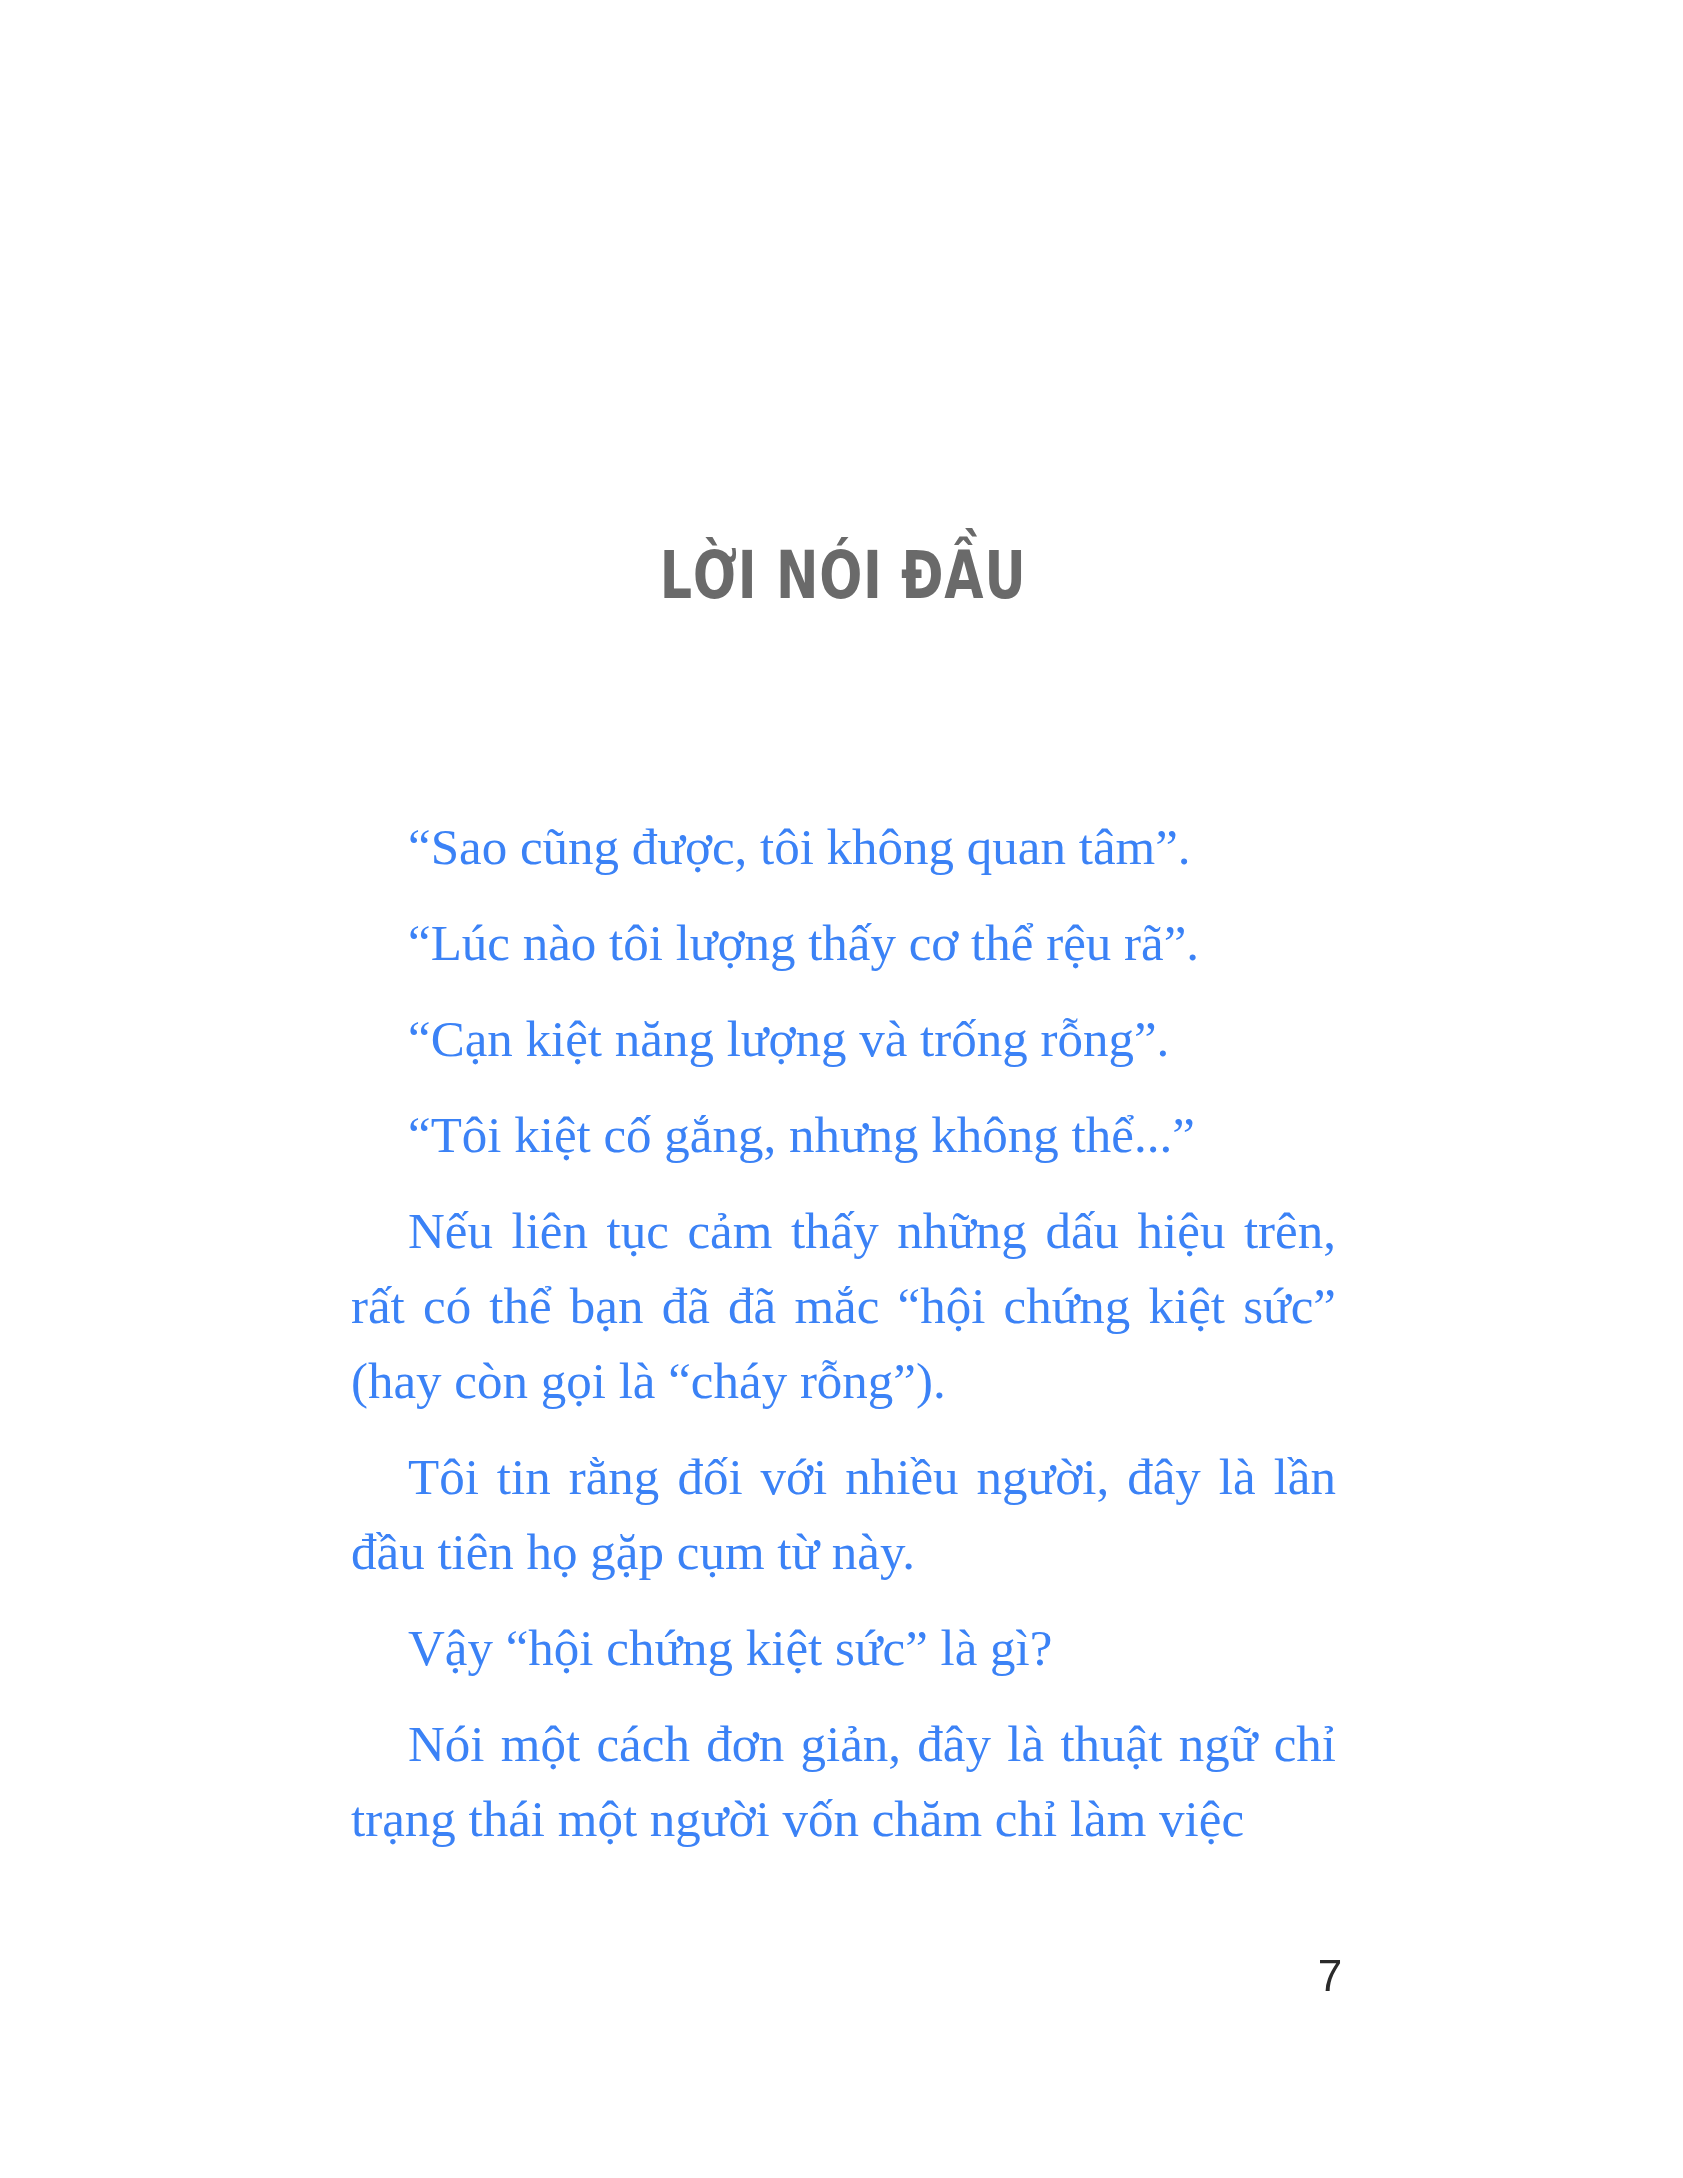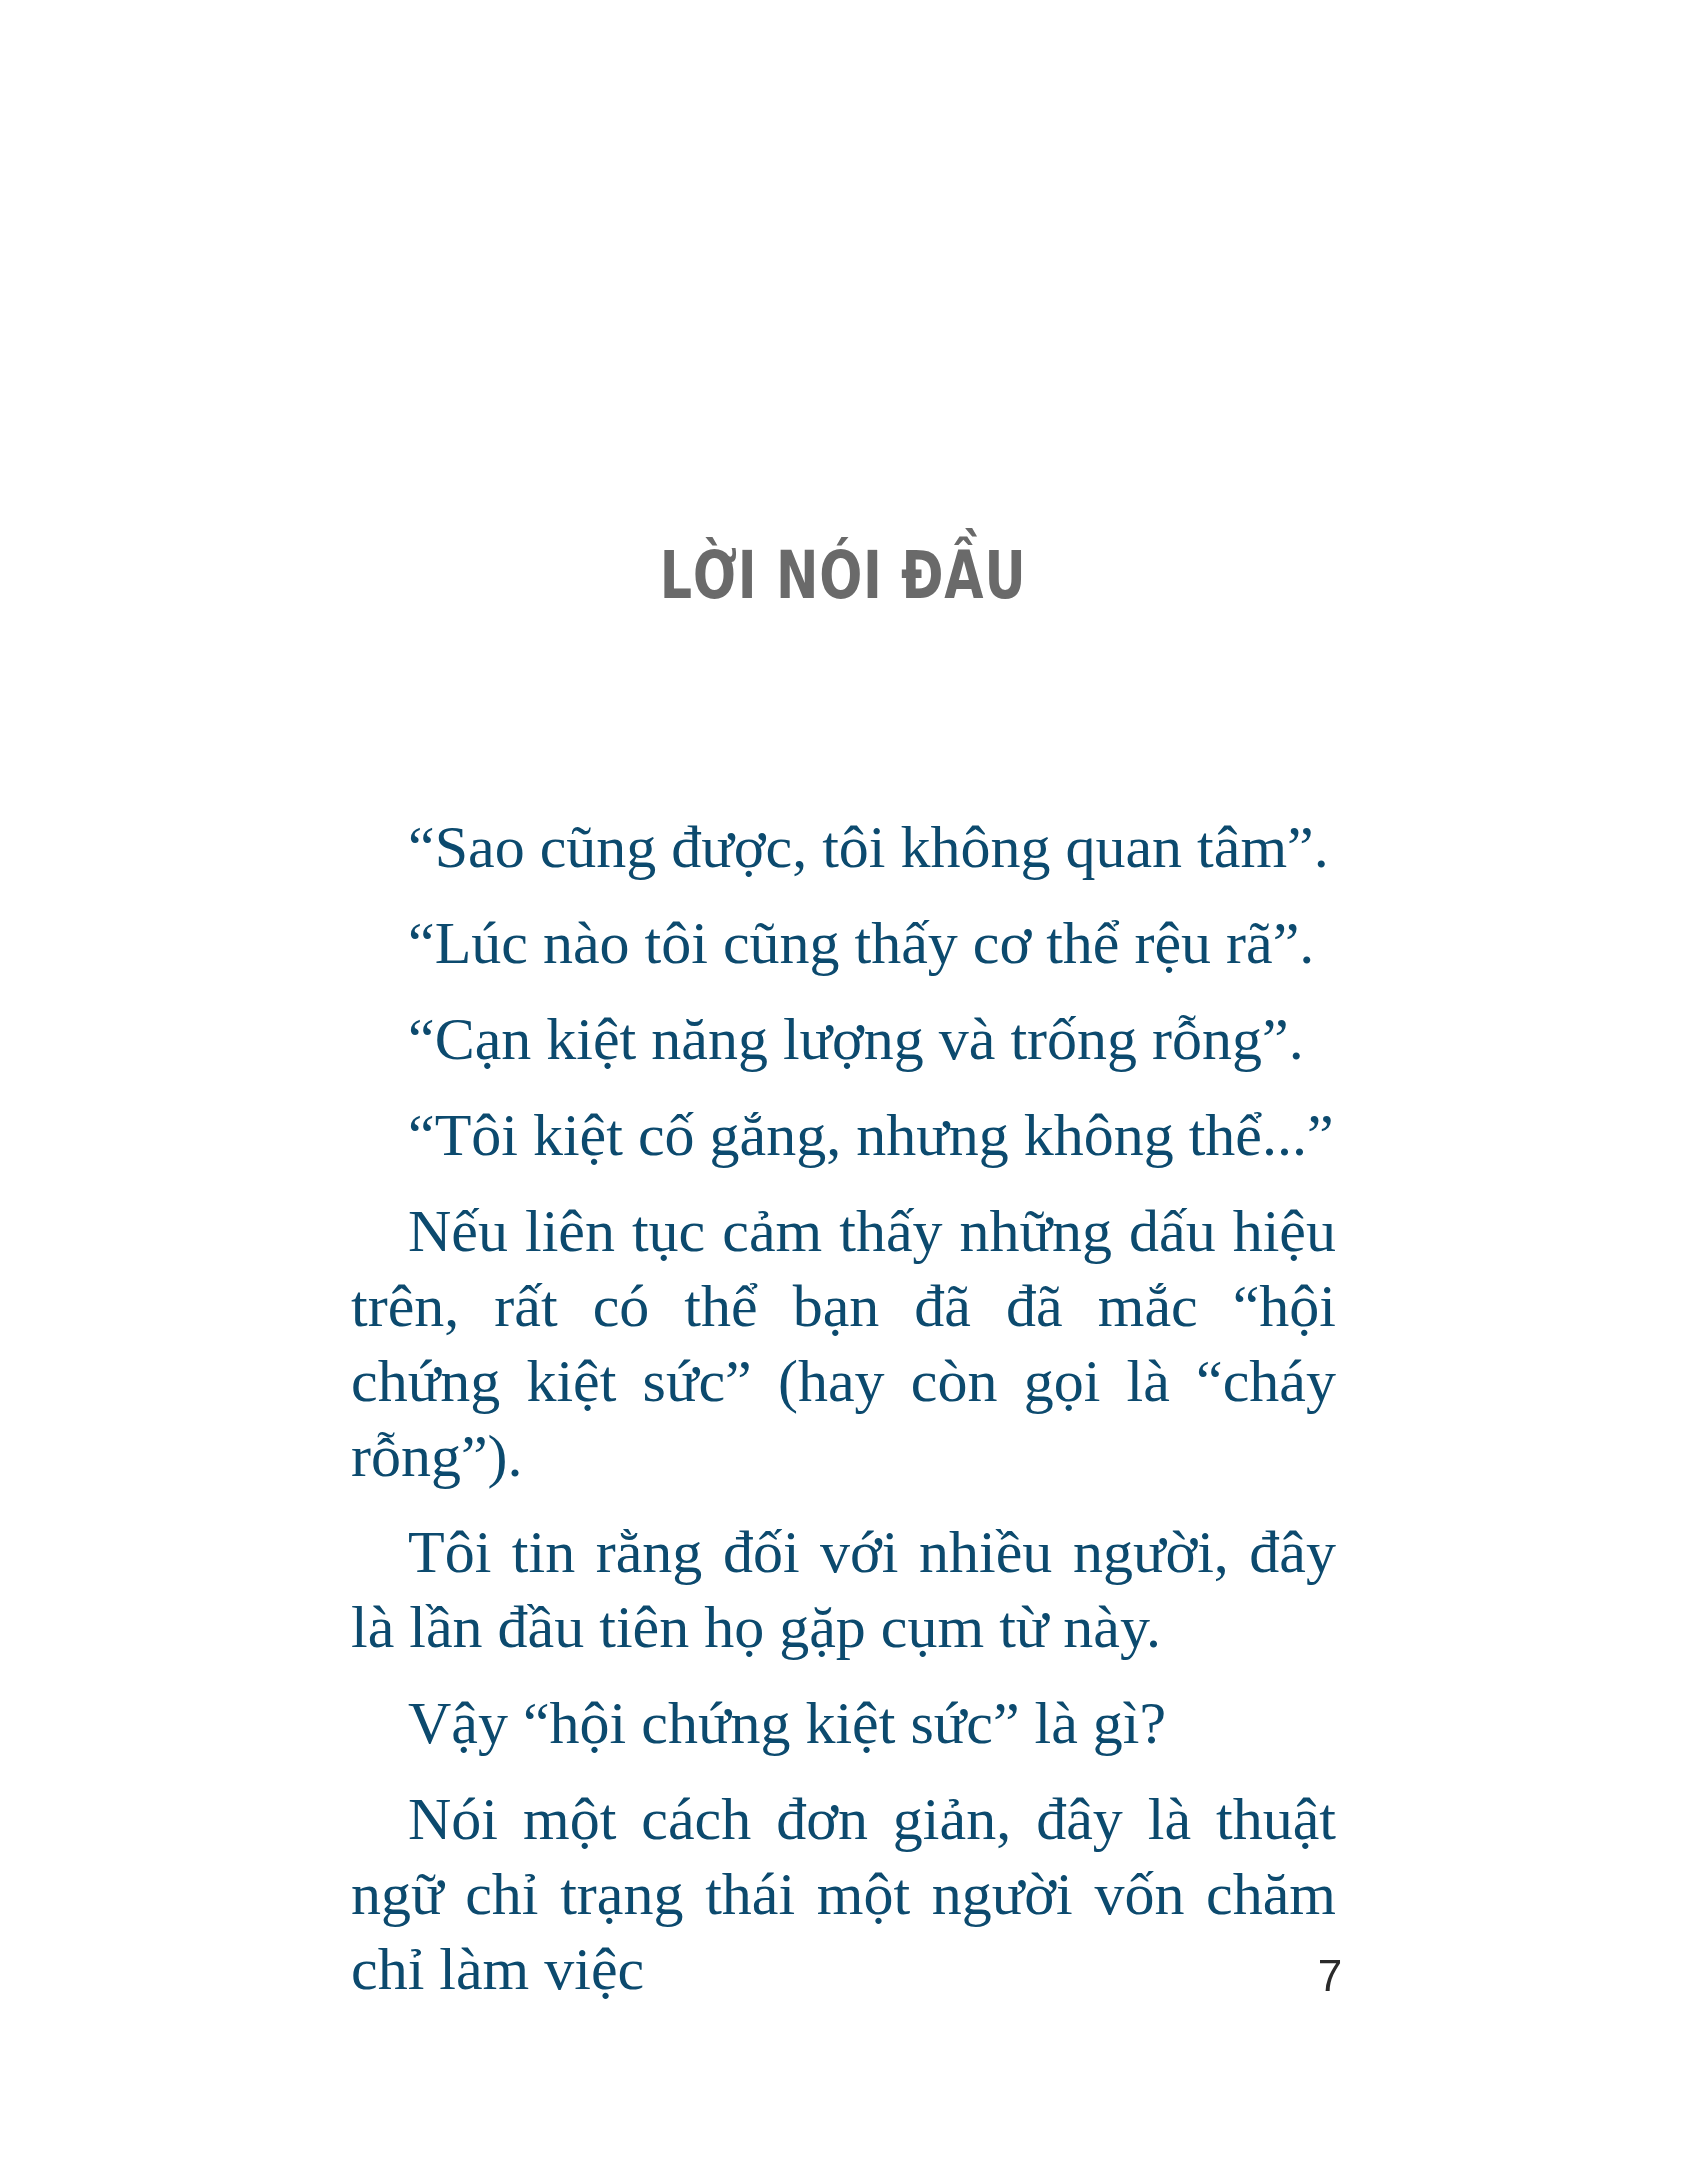--- a/index.html
+++ b/index.html
@@ -33,22 +33,22 @@
     color: #6a6a6a;
     transform: scaleX(0.78);
     transform-origin: center center;
     white-space: nowrap;
   }
   .body-text {
     position: absolute;
     top: 810px;
     left: 351px;
     width: 985px;
-    color: #0c4a6e;
-    font-size: 60px;
+    color: #3b82f6;
+    font-size: 51px;
     line-height: 75px;
     text-align: justify;
   }
   .body-text p {
     margin: 0 0 21px 0;
     text-indent: 57px;
   }
   .body-text p:last-child {
     margin-bottom: 0;
   }
@@ -68,21 +68,21 @@
 <body>
 
 <div class="page">
 
   <h1 class="chapter-title">
     <span class="title-inner">LỜI NÓI ĐẦU</span>
   </h1>
 
   <div class="body-text">
     <p>“Sao cũng được, tôi không quan tâm”.</p>
-    <p>“Lúc nào tôi cũng thấy cơ thể rệu rã”.</p>
+    <p>“Lúc nào tôi lượng thấy cơ thể rệu rã”.</p>
     <p>“Cạn kiệt năng lượng và trống rỗng”.</p>
     <p>“Tôi kiệt cố gắng, nhưng không thể...”</p>
     <p>Nếu liên tục cảm thấy những dấu hiệu trên, rất có thể bạn đã đã mắc “hội chứng kiệt sức” (hay còn gọi là “cháy rỗng”).</p>
     <p>Tôi tin rằng đối với nhiều người, đây là lần đầu tiên họ gặp cụm từ này.</p>
     <p>Vậy “hội chứng kiệt sức” là gì?</p>
     <p>Nói một cách đơn giản, đây là thuật ngữ chỉ trạng thái một người vốn chăm chỉ làm việc</p>
   </div>
 
   <div class="page-number">7</div>
 

